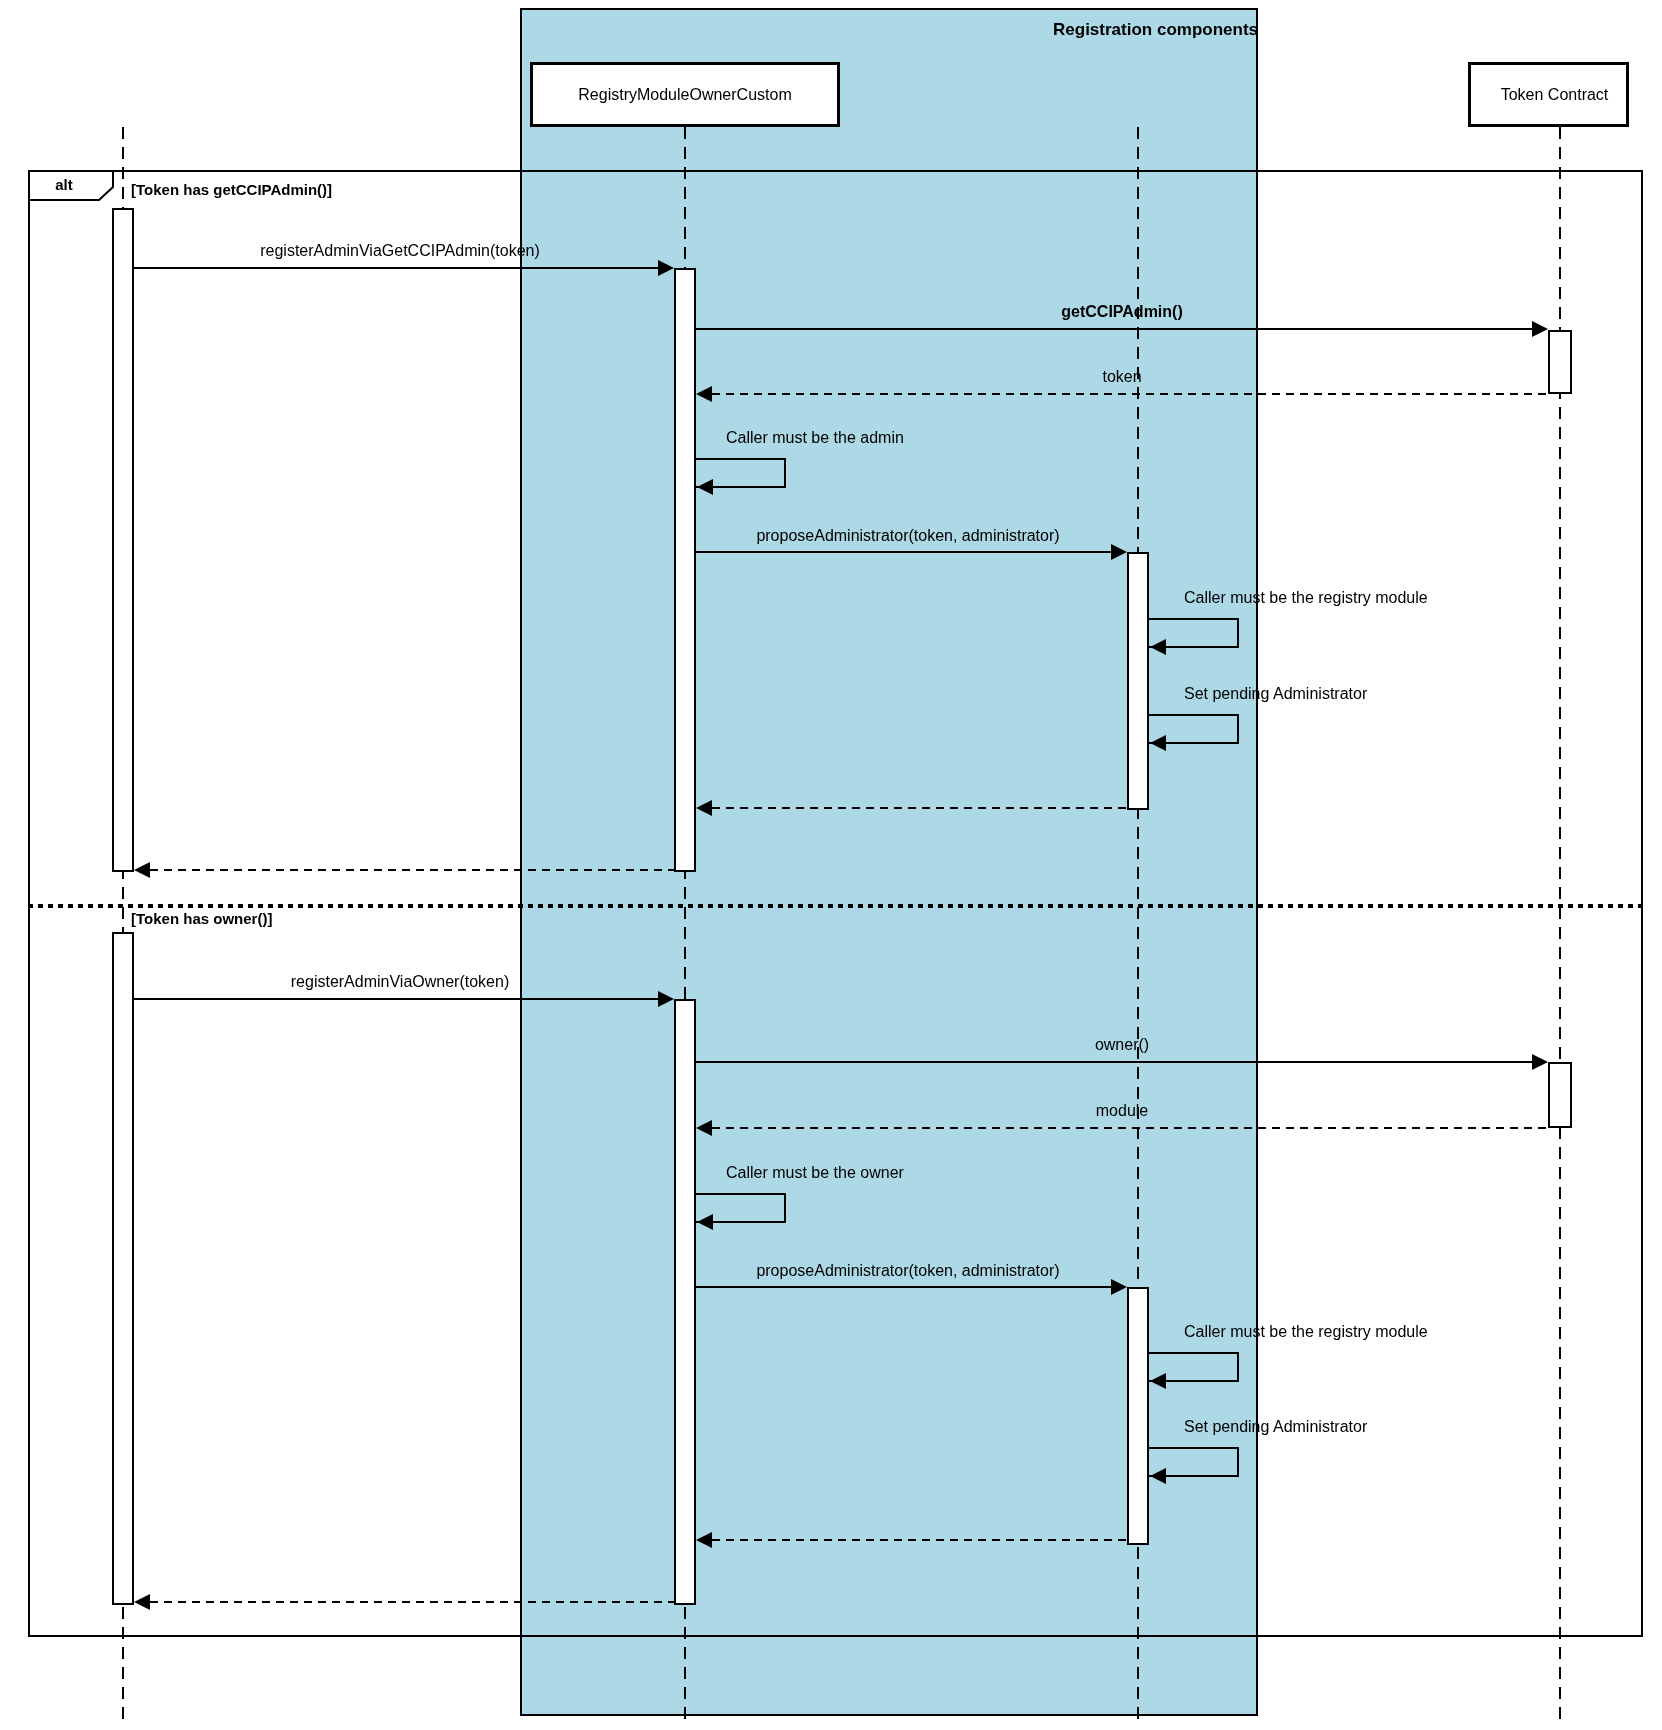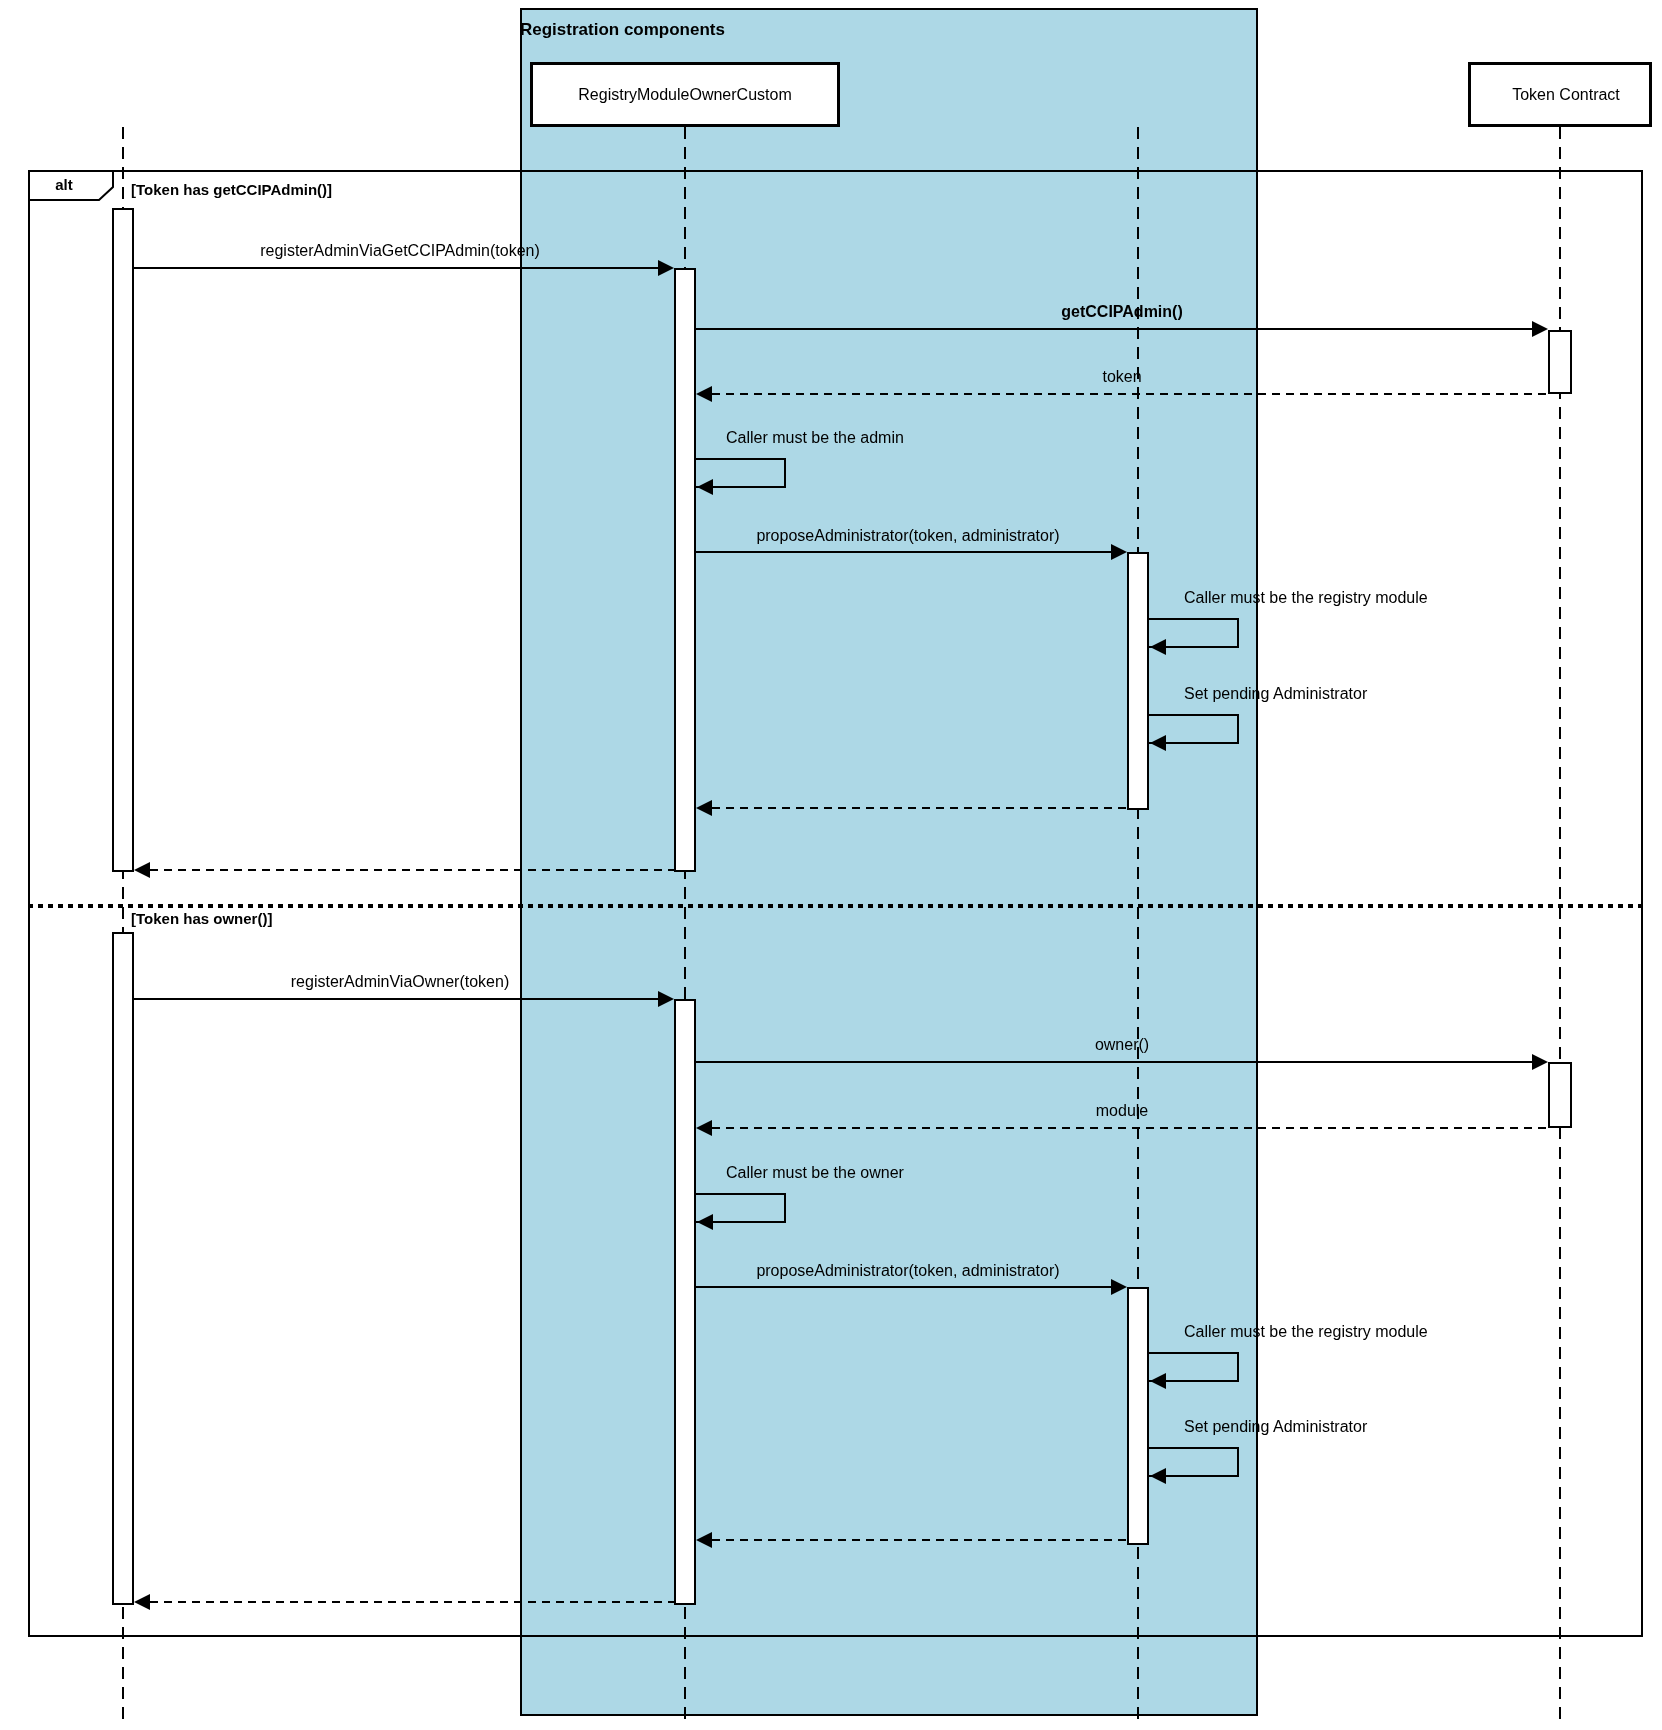--- a/index.html
+++ b/index.html
@@ -2,21 +2,21 @@
 <html><head>
 <meta charset="utf-8">
 <style>
   html,body{margin:0;padding:0;background:#ffffff;}
   #stage{
     position:relative;width:1662px;height:1730px;background:#ffffff;overflow:hidden;
     font-family:"Liberation Sans","DejaVu Sans",sans-serif;color:#000;
   }
   
   .group-frame{position:absolute;background:#add8e6;border:2px solid #000;box-sizing:border-box;z-index:0;}
-  .group-title{position:absolute;text-align:left;font-weight:bold;font-size:17px;z-index:1;}
+  .group-title{position:absolute;text-align:right;font-weight:bold;font-size:17px;z-index:1;}
   .alt-frame{position:absolute;border:2px solid #000;box-sizing:border-box;background:transparent;z-index:2;}
   .alt-pentagon{position:absolute;z-index:6;}
   .alt-pentagon svg{position:absolute;left:0;top:0;}
   .alt-label{position:absolute;left:0;top:0;width:72px;height:29px;display:flex;align-items:center;justify-content:center;font-weight:bold;font-size:15px;z-index:7;}
   .guard{position:absolute;font-weight:bold;font-size:15px;white-space:nowrap;z-index:6;text-align:center;}
   .divider{position:absolute;height:4px;z-index:3;
     background:repeating-linear-gradient(90deg,#000 0 5px,transparent 5px 10px);}
   
   .participant{position:absolute;top:62px;height:65px;background:#fff;border:3px solid #000;box-sizing:border-box;
     display:flex;align-items:center;justify-content:center;font-size:16px;z-index:5;}
@@ -44,21 +44,21 @@
   <div class="group-title" style="left:520px;top:20px;width:738px;">Registration components</div>
 
   <div class="lifeline" style="left:122px;"></div>
   <div class="lifeline" style="left:684px;"></div>
   <div class="lifeline" style="left:1137px;"></div>
   <div class="lifeline" style="left:1559px;"></div>
 
   <div class="participant" style="left:530px;width:310px;">
     <span>RegistryModuleOwnerCustom</span>
   </div>
-  <div class="participant" style="left:1468px;width:184px;padding-left:12px;">
+  <div class="participant" style="left:1468px;width:161px;padding-left:12px;">
     <span>Token Contract</span>
   </div>
 
   <div class="alt-frame" style="left:28px;top:170px;width:1615px;height:1467px;"></div>
   <div class="alt-pentagon" style="left:28px;top:170px;width:86px;height:31px;">
     <svg width="86" height="31" viewBox="0 0 86 31">
       <polygon points="1,1 85,1 85,17 71,30 1,30" fill="#ffffff" stroke="#000000" stroke-width="2"></polygon>
     </svg>
     <span class="alt-label">alt</span>
   </div>

